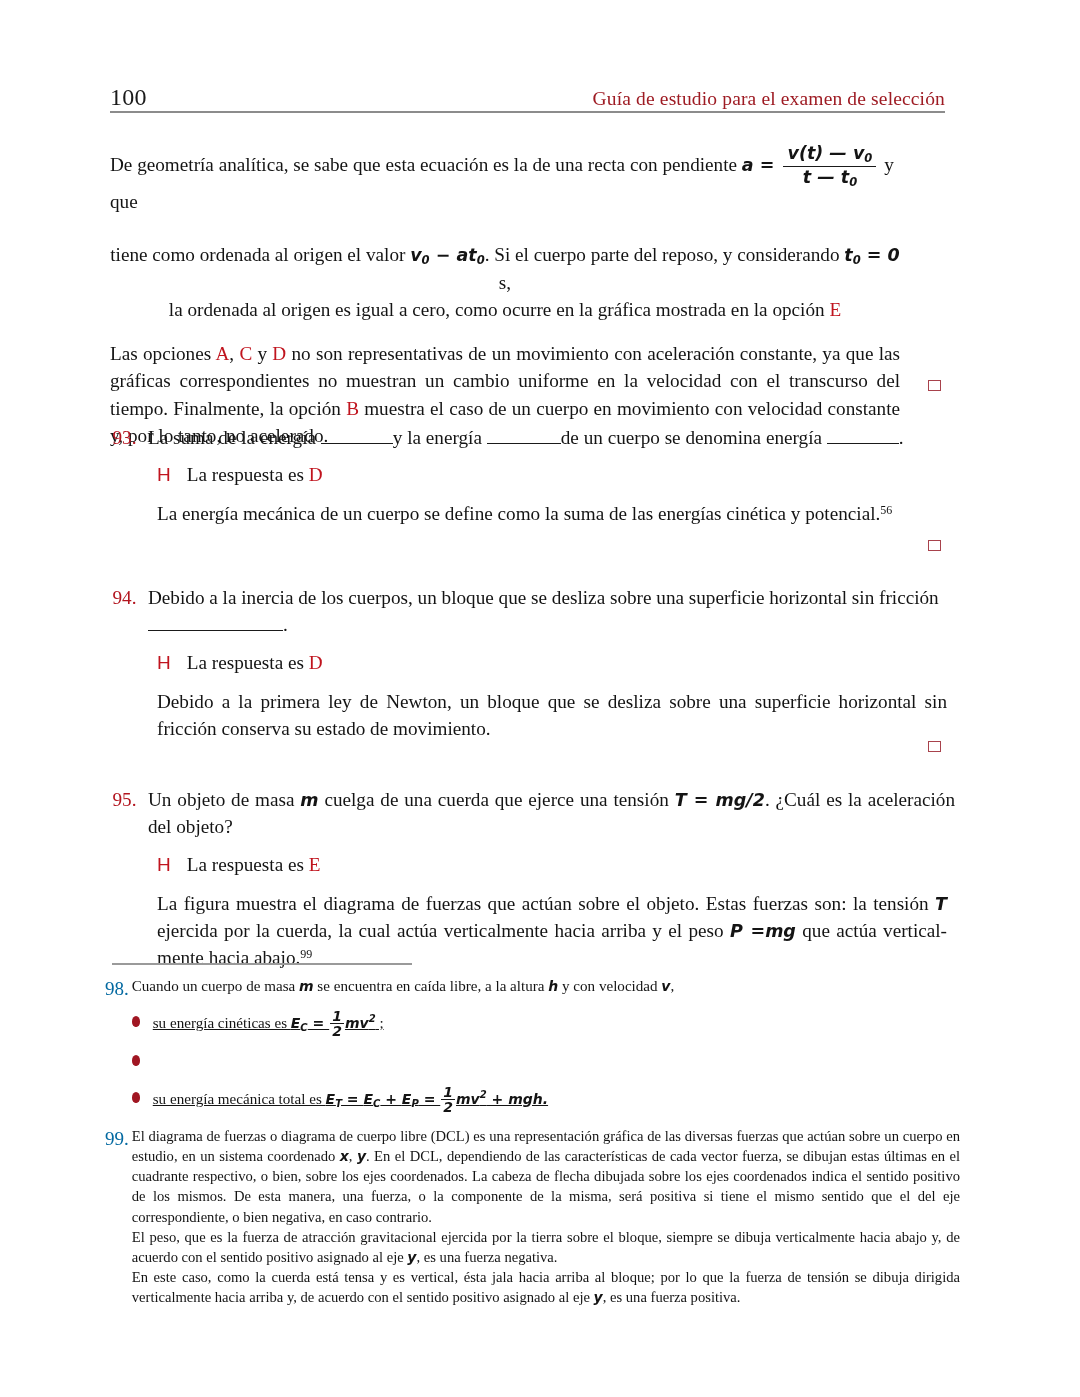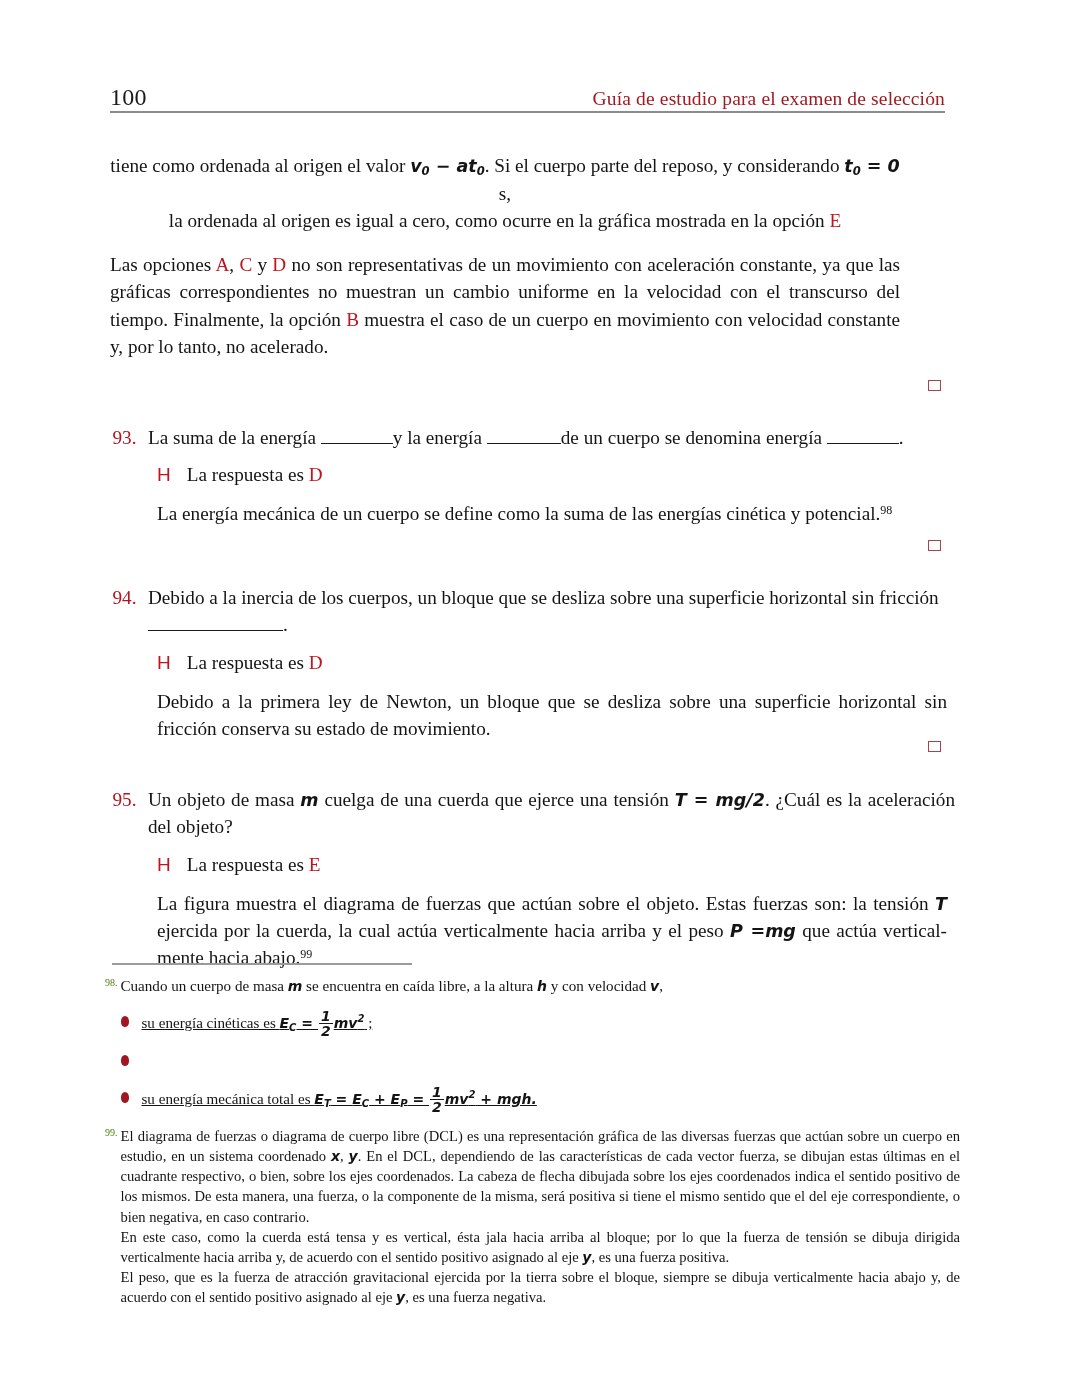--- a/index.html
+++ b/index.html
@@ -216,22 +216,22 @@
     left: 105px;
     top: 976px;
     width: 855px;
   }
   .fn {
     display: flex;
     align-items: flex-start;
     margin-bottom: 4px;
   }
   .fn-num {
-    color: #4d7c0f;
-    font-size: 10px;
+    color: #0369a1;
+    font-size: 19px;
     flex: 0 0 auto;
     padding-right: 3px;
     line-height: 1.38;
   }
   .fn-body {
     font-size: 14.6px;
     line-height: 1.38;
     text-align: justify;
     color: #141414;
     flex: 1;
@@ -284,20 +284,26 @@
 
   <div class="header">
     <span class="page-num">100</span>
     <span class="header-title">Guía de estudio para el examen de selección</span>
   </div>
   <div class="header-rule"></div>
 
   <div class="content">
 
 
+    <p class="para indent-1" style="margin-top:16px; text-align:left; line-height:1.5;">
+      <span>De geometría analítica, se sabe que esta ecuación es la de una recta con pendiente </span><span class="mv">a</span><span class="mv"> = </span><span class="frac">
+        <span class="num"><span>v(t) — v</span><sub class="msub">0</sub></span>
+        <span class="den"><span>t — t</span><sub class="msub">0</sub></span>
+      </span><span> y que</span>
+    </p>
 
     <p class="para indent-1" style="margin-top:24px; text-align:center;">
       <span>tiene como ordenada al origen el valor </span><span class="mv"><span>v</span><sub class="msub">0</sub></span><span class="mv"> − </span><span class="mv"><span>at</span><sub class="msub">0</sub></span><span>. Si el cuerpo parte del reposo, y considerando </span><span class="mv"><span>t</span><sub class="msub">0</sub></span><span class="mv"> = 0</span><span> s,</span><br>
       <span>la ordenada al origen es igual a cero, como ocurre en la gráfica mostrada en la opción </span><span class="red">E</span>
     </p>
 
     <p class="para indent-1" style="margin-top:17px;">
       <span>Las opciones </span><span class="red">A</span><span>, </span><span class="red">C</span><span> y </span><span class="red">D</span><span> no son representativas de un movimiento con aceleración constante, ya que las gráficas correspondientes no muestran un cambio uniforme en la velocidad con el transcurso del tiempo. Finalmente, la opción </span><span class="red">B</span><span> muestra el caso de un cuerpo en movimiento con velocidad constante y, por lo tanto, no acelerado.</span>
     </p>
   </div>
@@ -309,21 +315,21 @@
       <span class="qnum">93.</span>
       <span class="qtext" style="text-align:left;">
         <span>La suma de la energía </span><span class="blank blank-sm"></span><span>y la energía </span><span class="blank blank-md"></span><span>de un cuerpo se denomina energía </span><span class="blank blank-sm"></span><span>.</span>
       </span>
     </div>
     <div class="answer-row">
       <span class="hmark">H</span>
       <span class="answer-text"><span>La respuesta es </span><span class="red">D</span></span>
     </div>
     <div class="expl" style="text-align:left;">
-      <span>La energía mecánica de un cuerpo se define como la suma de las energías cinética y potencial.</span><sup class="fnref">98</sup>
+      <span>La energía mecánica de un cuerpo se define como la suma de las energías cinética y potencial.</span><sup class="fnref">56</sup>
     </div>
   </div>
 
   <div class="endmark" style="left:928px; top:540px;"></div>
 
   <div class="qblock" style="left:110px; top:584px;">
     <div class="qrow">
       <span class="qnum">94.</span>
       <span class="qtext" style="text-align:left;">
         <span>Debido a la inercia de los cuerpos, un bloque que se desliza sobre una superficie horizontal sin fricción</span><br>
@@ -387,22 +393,22 @@
       </span>
     </div>
 
     <div class="fn" style="margin-top:6px;">
       <span class="fn-num">99.</span>
       <span class="fn-body">
         <p class="fn-99-line">
           <span>El diagrama de fuerzas o diagrama de cuerpo libre (DCL) es una representación gráfica de las diversas fuerzas que actúan sobre un cuerpo en estudio, en un sistema coordenado </span><span class="fn-mv">x</span><span>, </span><span class="fn-mv">y</span><span>.  En el DCL, dependiendo de las características de cada vector fuerza, se dibujan estas últimas en el cuadrante respectivo, o bien, sobre los ejes coordenados.  La cabeza de flecha dibujada sobre los ejes coordenados indica el sentido positivo de los mismos.  De esta manera, una fuerza, o la componente de la misma, será positiva si tiene el mismo sentido que el del eje correspondiente, o bien negativa, en caso contrario.</span>
         </p>
         <p class="fn-99-line">
+          <span>El peso, que es la fuerza de atracción gravitacional ejercida por la tierra sobre el bloque, siempre se dibuja verticalmente hacia abajo y, de acuerdo con el sentido positivo asignado al eje </span><span class="fn-mv">y</span><span>, es una fuerza negativa.</span>
+        </p>
+        <p class="fn-99-line">
           <span>En este caso, como la cuerda está tensa y es vertical, ésta jala hacia arriba al bloque; por lo que la fuerza de tensión se dibuja dirigida verticalmente hacia arriba y, de acuerdo con el sentido positivo asignado al eje </span><span class="fn-mv">y</span><span>, es una fuerza positiva.</span>
         </p>
-        <p class="fn-99-line">
-          <span>El peso, que es la fuerza de atracción gravitacional ejercida por la tierra sobre el bloque, siempre se dibuja verticalmente hacia abajo y, de acuerdo con el sentido positivo asignado al eje </span><span class="fn-mv">y</span><span>, es una fuerza negativa.</span>
-        </p>
       </span>
     </div>
 
   </div>
 </div>
 
 </body></html>

